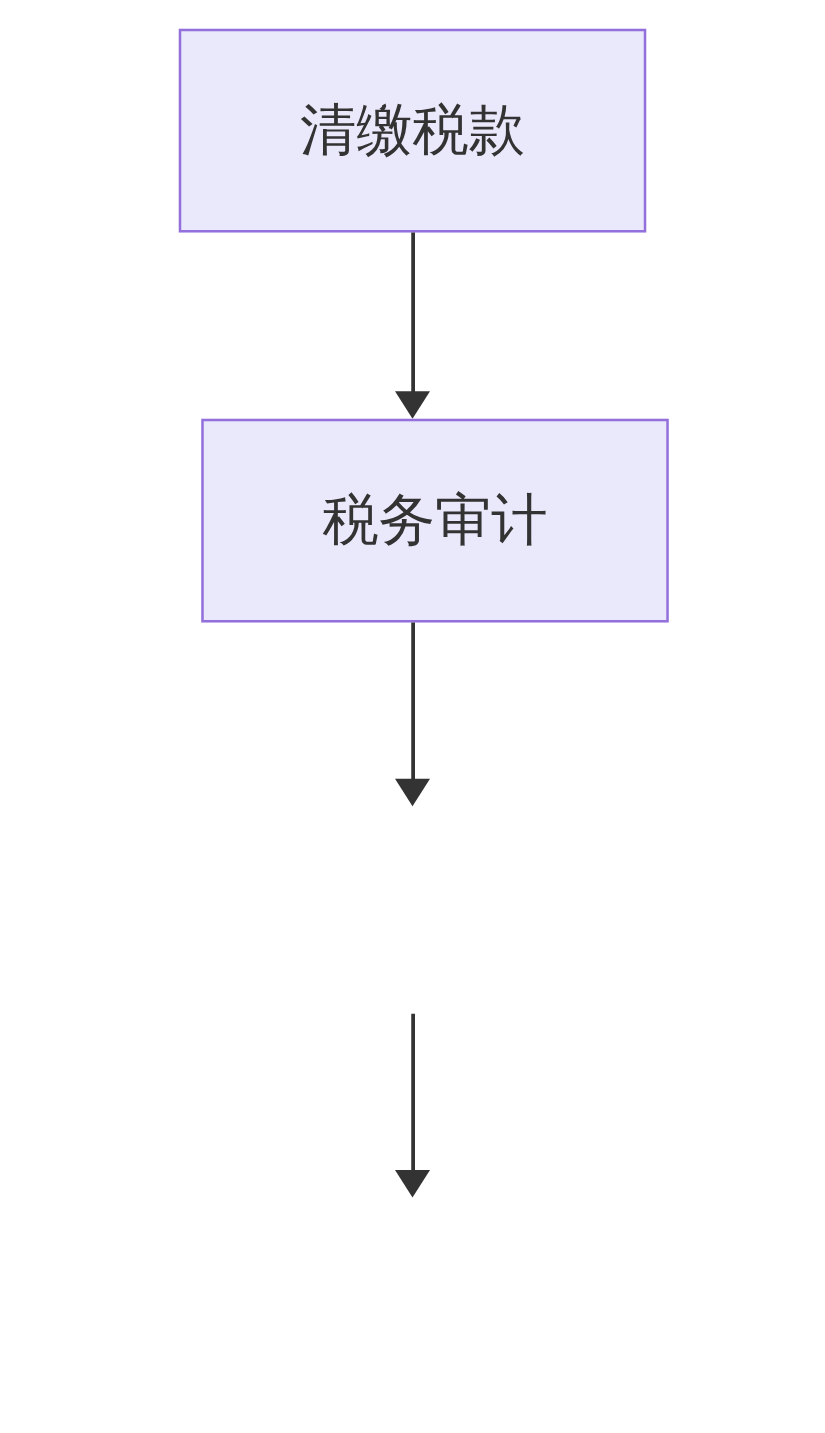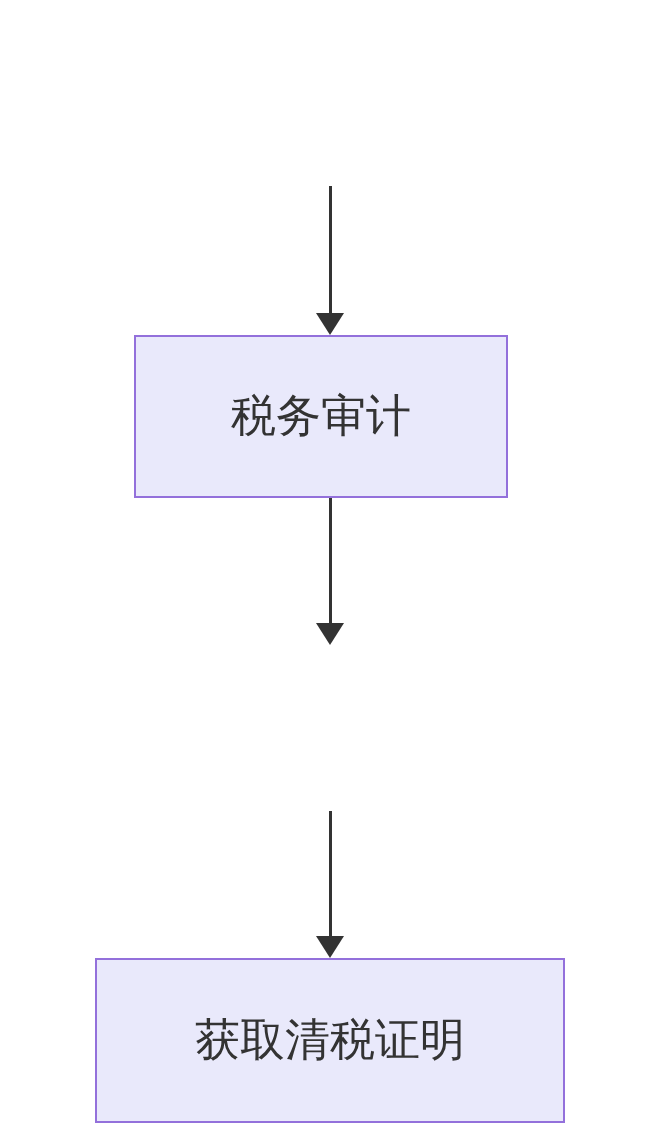--- a/index.html
+++ b/index.html
@@ -25,21 +25,21 @@
     justify-content: center;
     text-align: center;
   }
   .node .label {
     color: #333333;
     font-size: 45px;
     line-height: 1.25;
     white-space: nowrap;
   }
   .node1 { left: 143px; top: 23px;  width: 374px; height: 163px; }
-  .node2 { left: 134px; top: 335px; width: 374px; height: 163px; }
+  .node2 { left: 161px; top: 335px; width: 374px; height: 163px; }
   .node3 { left: 23px;  top: 645px; width: 614px; height: 166px; }
   .node4 { left: 95px;  top: 958px; width: 470px; height: 165px; }
 
   .edge-line {
     position: absolute;
     left: 328.5px;
     width: 3px;
     background: #333333;
   }
   .edge-line.e1 { top: 186px; height: 128px; }
@@ -57,32 +57,32 @@
   }
   .arrow-head.a1 { top: 313px; }
   .arrow-head.a2 { top: 623px; }
   .arrow-head.a3 { top: 936px; }
 </style>
 </head>
 <body>
 
 <div class="canvas">
 
+  <div class="node node1">
+    <span class="label">清缴税款</span>
+  </div>
 
   <div class="edge-line e1"></div>
   <div class="arrow-head a1"></div>
 
   <div class="node node2">
     <span class="label">税务审计</span>
   </div>
 
   <div class="edge-line e2"></div>
   <div class="arrow-head a2"></div>
 
 
   <div class="edge-line e3"></div>
   <div class="arrow-head a3"></div>
 
-  <div class="node node4">
-    <span class="label">获取清税证明</span>
-  </div>
 
 </div>
 
 </body></html>

